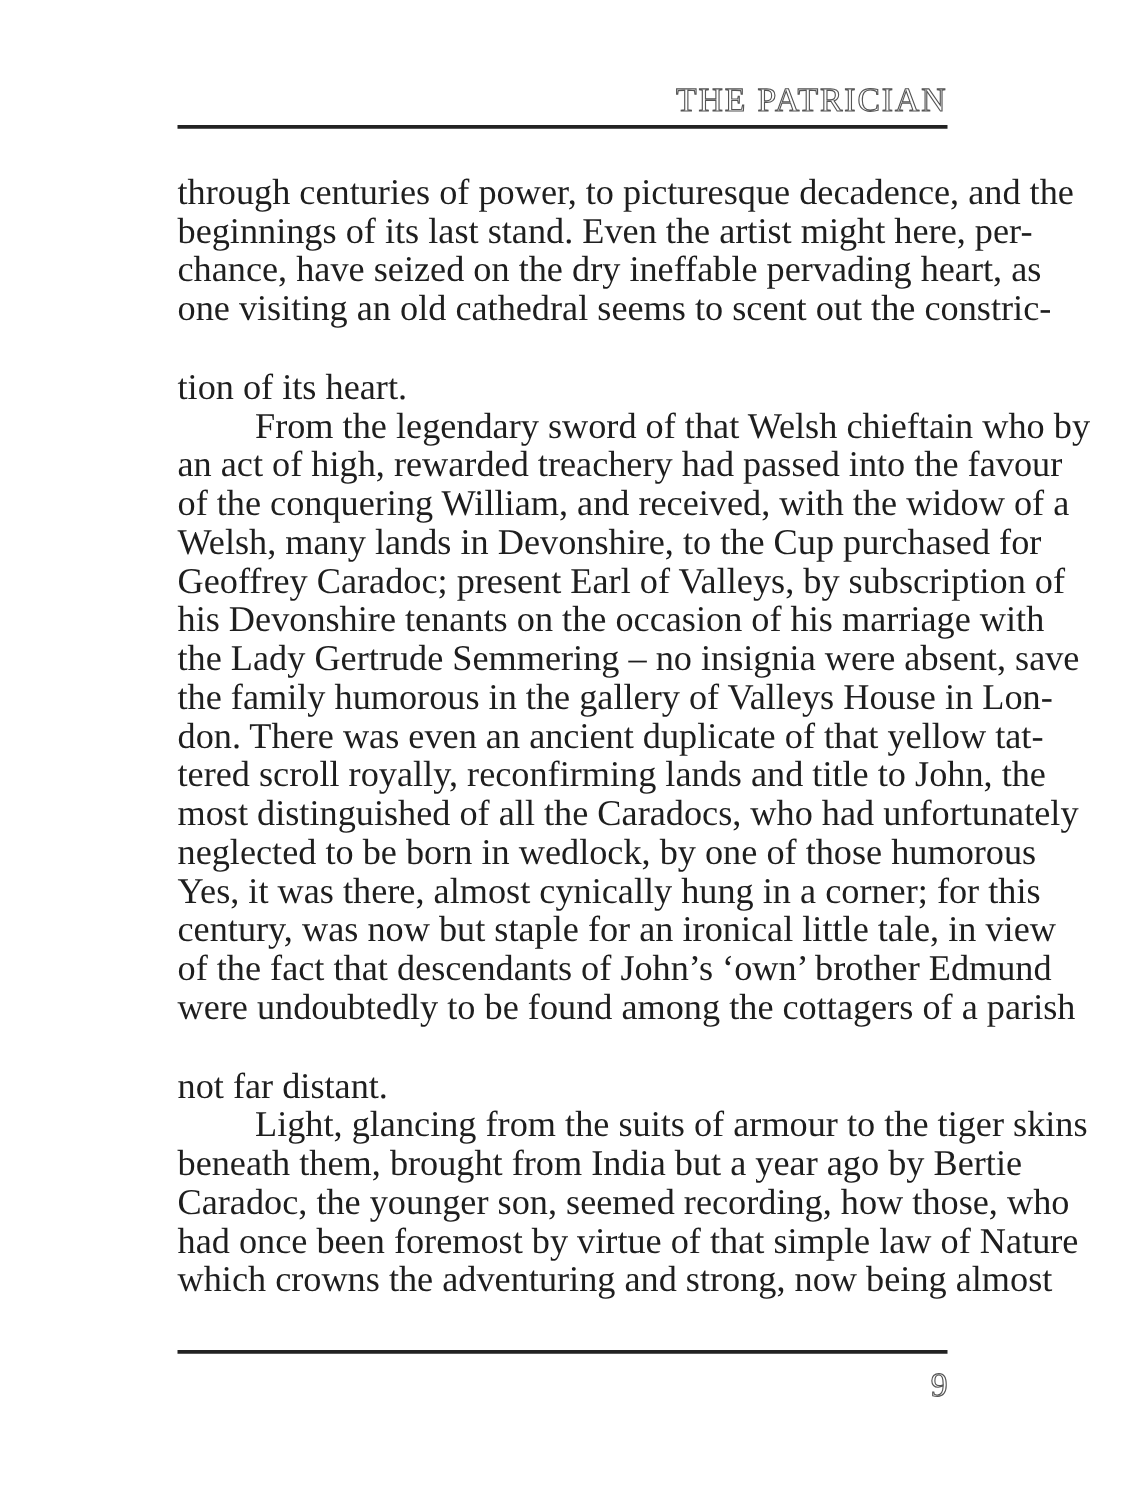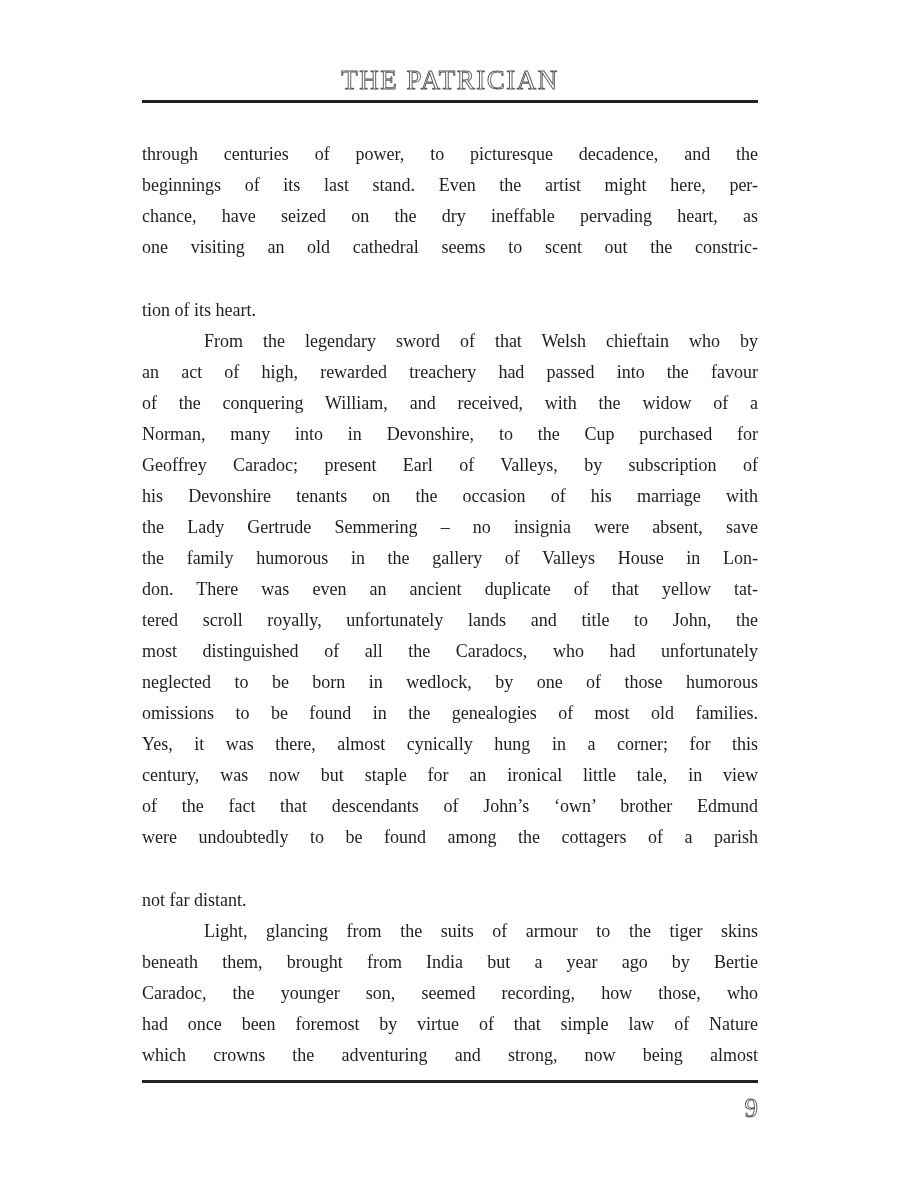--- a/index.html
+++ b/index.html
@@ -11,21 +11,21 @@
       width: 900px;
       height: 1200px;
       position: relative;
       overflow: hidden;
     }
     .running-head {
       position: absolute;
       left: 142px;
       width: 616px;
       top: 64px;
-      text-align: center;
+      text-align: right;
       font-family: "Liberation Serif", serif;
       font-size: 27px;
       letter-spacing: 1.5px;
       color: #ffffff;
       -webkit-text-stroke: 0.9px #555555;
       line-height: 32px;
     }
     .rule {
       position: absolute;
       left: 142px;
@@ -34,21 +34,21 @@
       background: #222222;
     }
     .rule.top { top: 100px; }
     .rule.bottom { top: 1080px; }
     .body-text {
       position: absolute;
       left: 142px;
       width: 616px;
       top: 139px;
       font-family: "Liberation Serif", serif;
-      font-size: 18px;
+      font-size: 29px;
       line-height: 31px;
       color: #1e1e1e;
     }
     .line {
       display: block;
       white-space: nowrap;
       text-align: justify;
       text-align-last: justify;
       height: 31px;
     }
@@ -85,30 +85,29 @@
     <span class="line">beginnings of its last stand. Even the artist might here, per-</span>
     <span class="line">chance, have seized on the dry ineffable pervading heart, as</span>
     <span class="line">one visiting an old cathedral seems to scent out the constric-</span>
     <span class="line last">tion of its heart.</span>
   </div>
 
   <div>
     <span class="line indent">From the legendary sword of that Welsh chieftain who by</span>
     <span class="line">an act of high, rewarded treachery had passed into the favour</span>
     <span class="line">of the conquering William, and received, with the widow of a</span>
-    <span class="line">Norman, many into in Devonshire, to the Cup purchased for</span>
+    <span class="line">Welsh, many lands in Devonshire, to the Cup purchased for</span>
     <span class="line">Geoffrey Caradoc; present Earl of Valleys, by subscription of</span>
     <span class="line">his Devonshire tenants on the occasion of his marriage with</span>
     <span class="line">the Lady Gertrude Semmering – no insignia were absent, save</span>
     <span class="line">the family humorous in the gallery of Valleys House in Lon-</span>
     <span class="line">don. There was even an ancient duplicate of that yellow tat-</span>
-    <span class="line">tered scroll royally, unfortunately lands and title to John, the</span>
+    <span class="line">tered scroll royally, reconfirming lands and title to John, the</span>
     <span class="line">most distinguished of all the Caradocs, who had unfortunately</span>
     <span class="line">neglected to be born in wedlock, by one of those humorous</span>
-    <span class="line">omissions to be found in the genealogies of most old families.</span>
     <span class="line">Yes, it was there, almost cynically hung in a corner; for this</span>
     <span class="line">century, was now but staple for an ironical little tale, in view</span>
     <span class="line">of the fact that descendants of John’s ‘own’ brother Edmund</span>
     <span class="line">were undoubtedly to be found among the cottagers of a parish</span>
     <span class="line last">not far distant.</span>
   </div>
 
   <div>
     <span class="line indent">Light, glancing from the suits of armour to the tiger skins</span>
     <span class="line">beneath them, brought from India but a year ago by Bertie</span>

